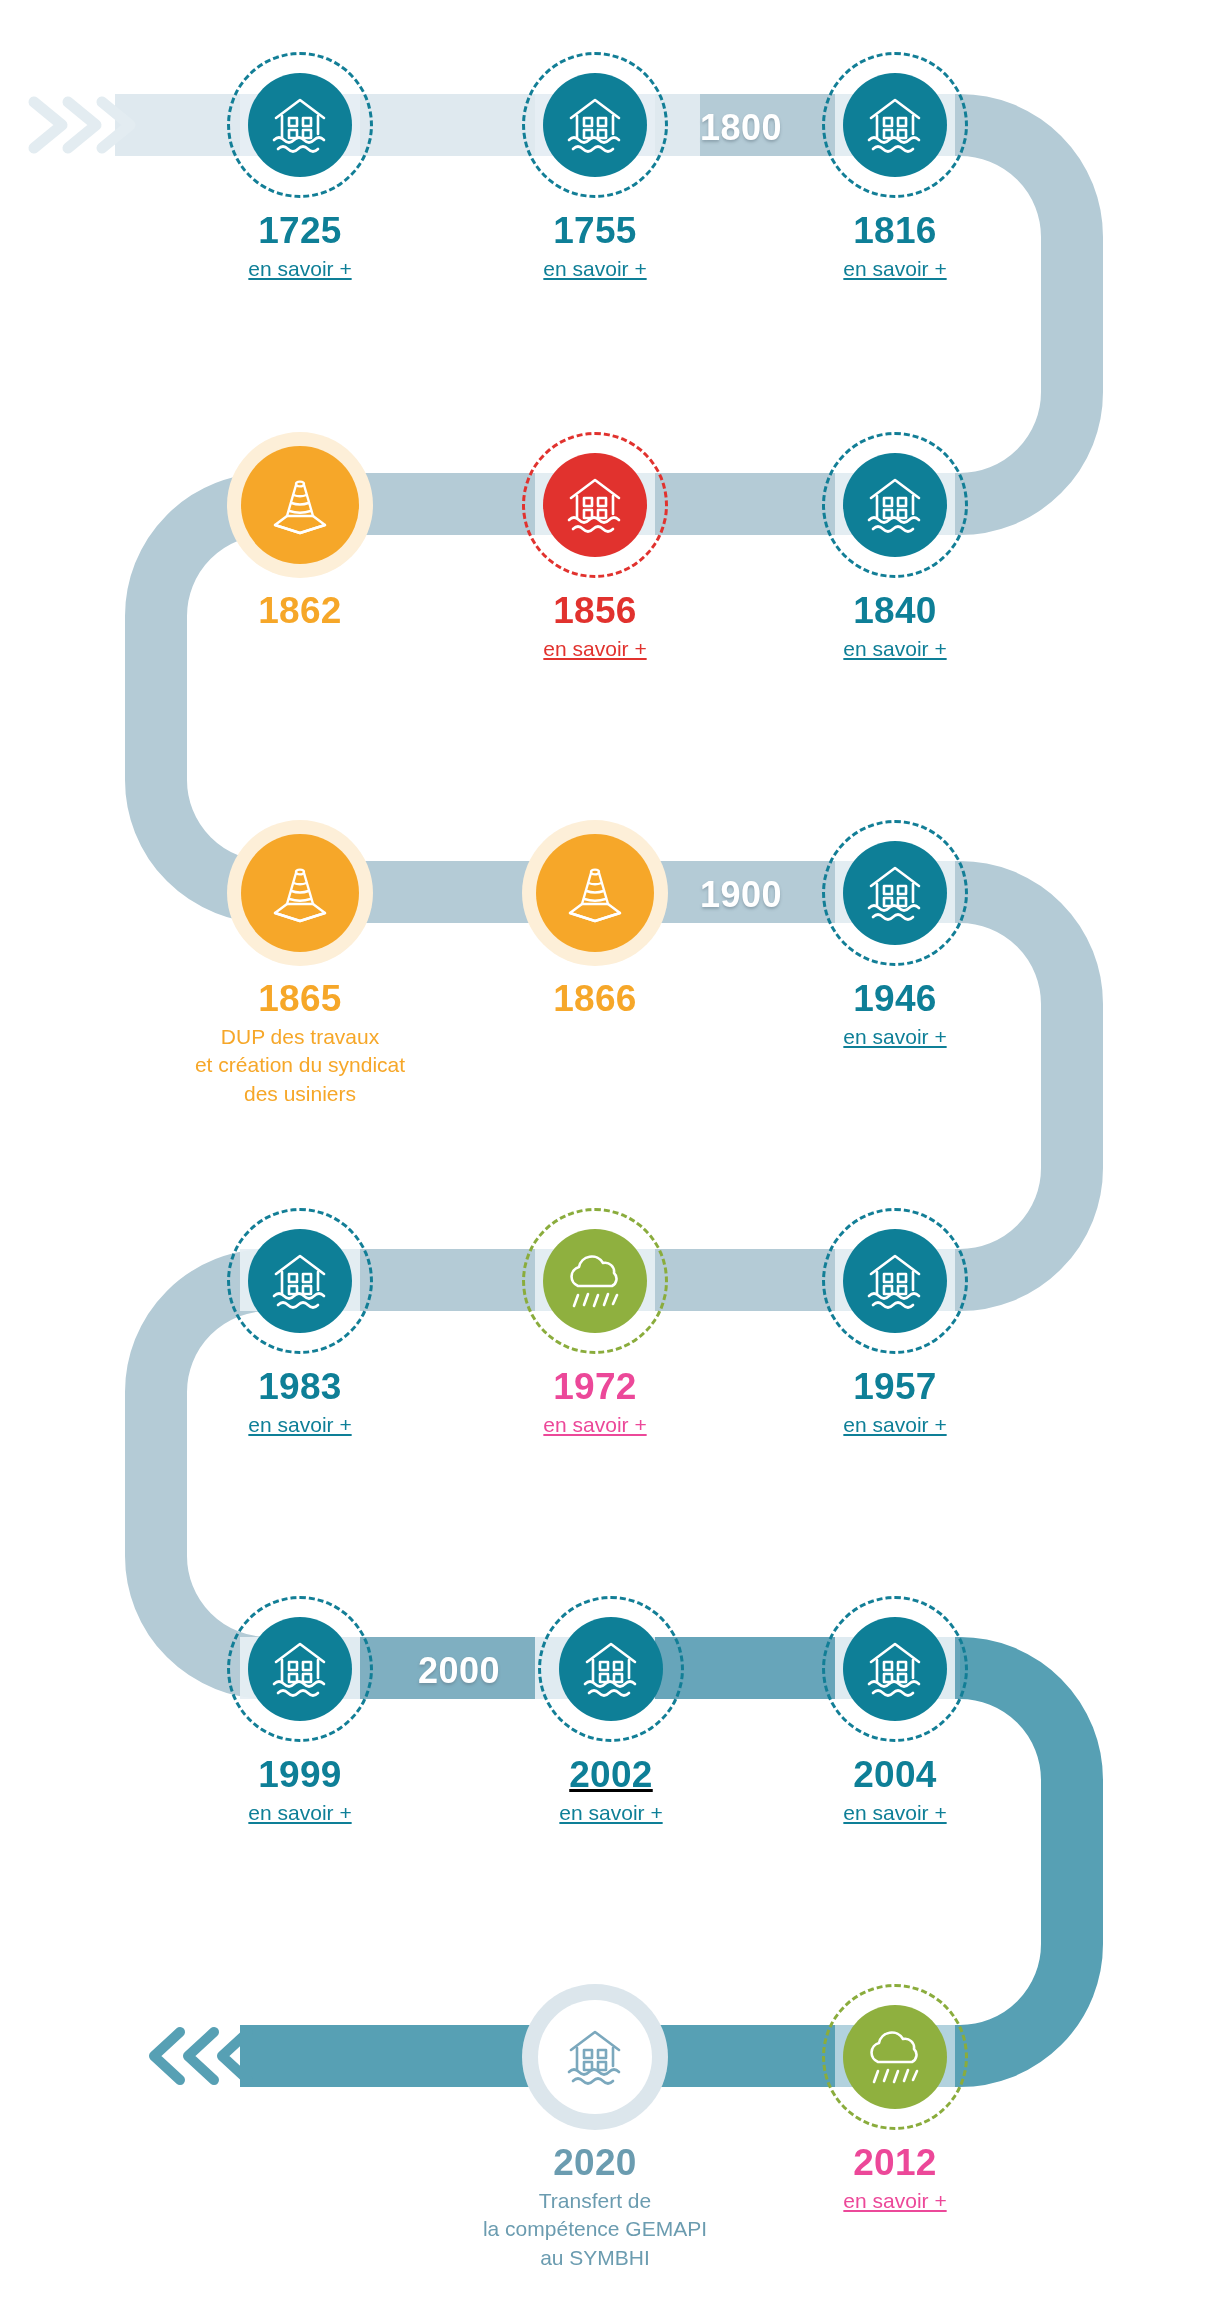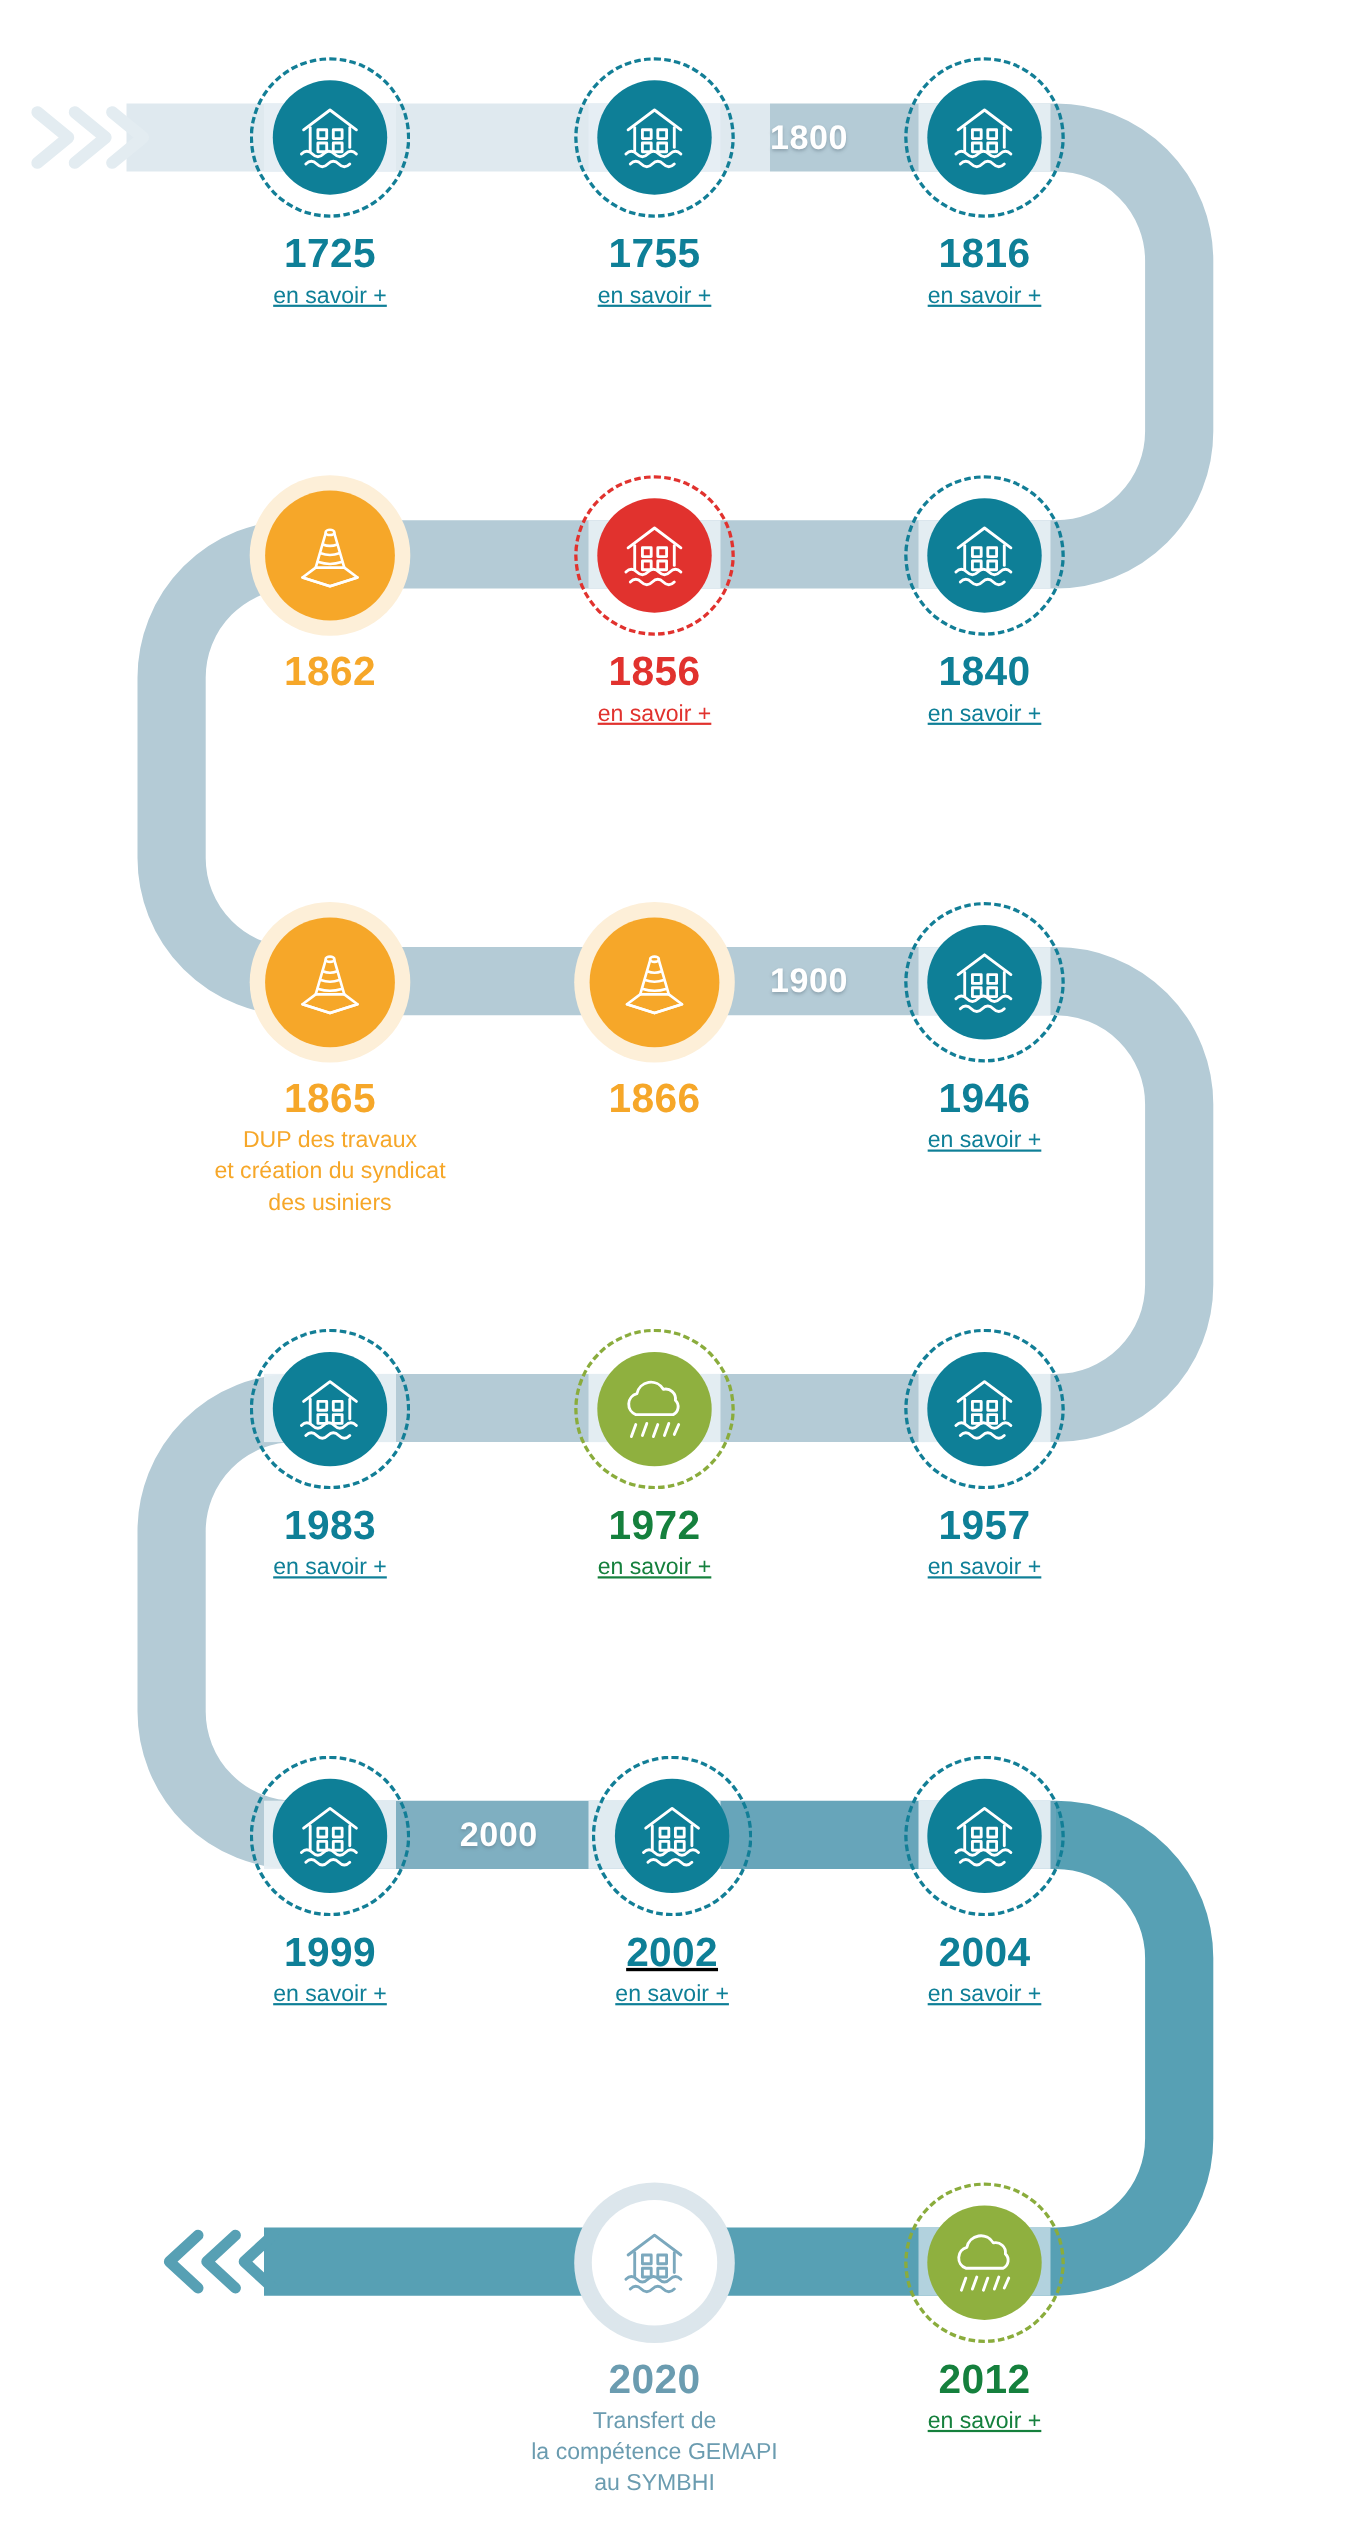--- a/index.html
+++ b/index.html
@@ -11,21 +11,21 @@
   }
   #stage { position: relative; width: 1226px; height: 2310px; }
 
   
   #track-layer { position: absolute; inset: 0; width: 1226px; height: 2310px; }
 
   
   .century {
     position: absolute;
     font-weight: bold;
-    font-size: 31px;
+    font-size: 36px;
     color: #ffffff;
     letter-spacing: .5px;
     text-shadow: 0 2px 3px rgba(90,110,125,.45);
     white-space: nowrap;
   }
 
   
   .node {
     position: absolute;
     width: 260px;
@@ -91,21 +91,21 @@
   }
   .desc {
     margin-top: 4px;
     font-size: 21px;
     line-height: 1.35;
     color: #f6a729;
   }
 
   .c-orange .year, .c-orange .desc, .c-orange .more { color: #f6a729; }
   .c-red    .year, .c-red .more                      { color: #e1322e; }
-  .c-green  .year, .c-green .more                     { color: #15803d; }
+  .c-green  .year, .c-green .more                     { color: #ec4899; }
   .c-muted  .year, .c-muted .desc                     { color: #6b9cb0; }
   .c-teal   .year, .c-teal .more                      { color: #0e7f97; }
 
   
   .chev { position: absolute; display: flex; gap: 2px; }
   .chev svg { display: block; }
 </style>
 </head>
 <body>
 

